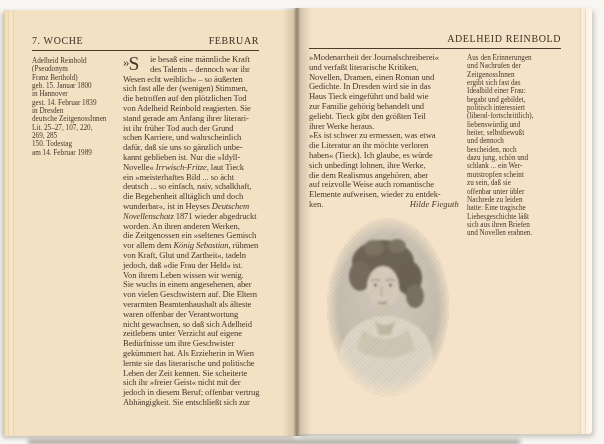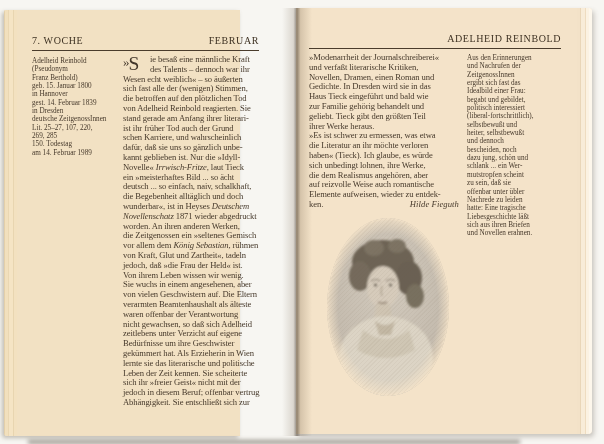--- a/index.html
+++ b/index.html
@@ -8,21 +8,21 @@
   html,body{margin:0;padding:0;}
   body{
     width:604px;height:444px;position:relative;overflow:hidden;
     background:var(--bg);
     font-family:"Liberation Serif", serif;
     color:var(--text);
   }
   .book{position:absolute;left:2px;top:8px;width:598px;height:432px;}
   
   .page{position:absolute;background:var(--page);}
-  .page-left{left:2px;top:2px;width:236px;height:426px;border-radius:2px 0 0 3px;
+  .page-left{left:2px;top:2px;width:292px;height:426px;border-radius:2px 0 0 3px;
     box-shadow:-2px 2px 4px rgba(90,80,65,.35);}
   .page-right{left:294px;top:0;width:296px;height:426px;background:var(--page2);
     border-radius:0 3px 4px 0; box-shadow:2px 3px 5px rgba(90,80,65,.3);}
   
   .edge-left{position:absolute;left:0;top:0;width:13px;height:100%;
     background:repeating-linear-gradient(90deg,#e3cfa9 0 1px,#f2e0bd 1px 4px,#ead7b2 4px 5px,#f5e4c4 5px 9px,#e8d5b0 9px 10px,#f3e1c0 10px 13px);
     border-radius:2px 0 0 3px;}
   .edge-right{position:absolute;right:0;top:0;width:15px;height:100%;
     background:repeating-linear-gradient(90deg,#f3e2c8 0 3px,#e9d6b8 3px 4px,#f8ecd8 4px 8px,#eedcc0 8px 9px,#fbf2e2 9px 12px,#fdf7ec 12px 15px);
     border-radius:0 3px 4px 0;}
@@ -155,21 +155,21 @@
     <div class="rp-side side">
       <div class="lines">
           <div class="tl">Aus den Erinnerungen</div>
           <div class="tl">und Nachrufen der</div>
           <div class="tl">ZeitgenossInnen</div>
           <div class="tl">ergibt sich fast das</div>
           <div class="tl">Idealbild einer Frau:</div>
           <div class="tl">begabt und gebildet,</div>
           <div class="tl">politisch interessiert</div>
           <div class="tl">(liberal-fortschrittlich),</div>
-          <div class="tl">selbstbewußt und</div>
+          <div class="tl">liebenswürdig und</div>
           <div class="tl">heiter, selbstbewußt</div>
           <div class="tl">und dennoch</div>
           <div class="tl">bescheiden, noch</div>
           <div class="tl">dazu jung, schön und</div>
           <div class="tl">schlank ... ein Wer-</div>
           <div class="tl">mutstropfen scheint</div>
           <div class="tl">zu sein, daß sie</div>
           <div class="tl">offenbar unter übler</div>
           <div class="tl">Nachrede zu leiden</div>
           <div class="tl">hatte: Eine tragische</div>

